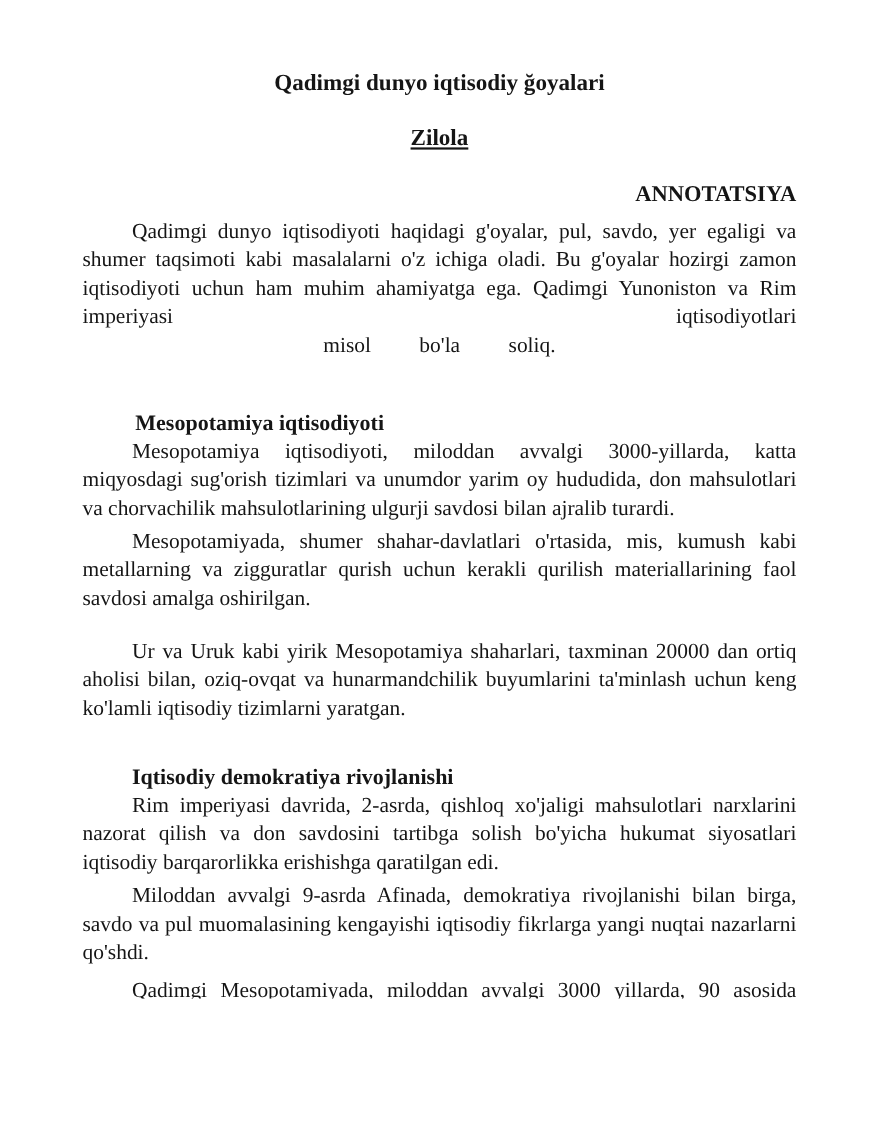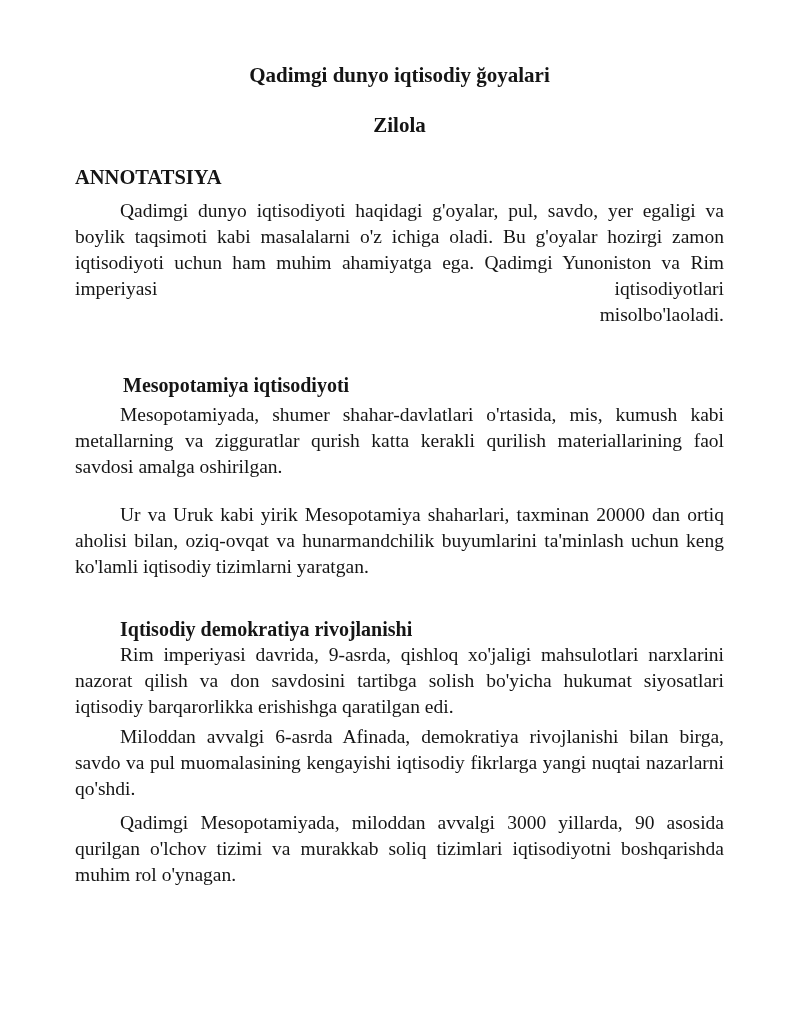--- a/index.html
+++ b/index.html
@@ -26,42 +26,44 @@
     font-weight: bold;
     font-size: 21px;
     line-height: 26px;
   }
   .doc-author {
     margin: 24px 0 12px 0;
     text-align: center;
     font-weight: bold;
     font-size: 21px;
     line-height: 26px;
+    text-decoration: underline;
   }
   .annotation-heading {
     margin: 26px 0 0 0;
-    text-align: left;
+    text-align: right;
     font-weight: bold;
     font-size: 20.5px;
     line-height: 26px;
   }
   .para {
     margin: 0;
     text-align: justify;
     text-indent: 45px;
   }
   .annotation-body {
     margin-top: 8px;
     text-align: justify;
     text-align-last: justify;
     text-indent: 45px;
   }
   .stretched-line {
     display: flex;
-    justify-content: flex-end;
+    justify-content: center;
+    gap: 44px;
   }
   .keywords-para {
     margin-top: 12px;
     text-align: justify;
     text-indent: 45px;
   }
   .keywords-label {
     font-weight: bold;
   }
   .section-heading {
@@ -80,35 +82,36 @@
 <body>
 
 <div class="page">
 
   <h1 class="doc-title">Qadimgi dunyo iqtisodiy ğoyalari</h1>
 
   <div class="doc-author">Zilola</div>
 
   <div class="annotation-heading">ANNOTATSIYA</div>
 
-  <div class="annotation-body">Qadimgi dunyo iqtisodiyoti haqidagi g'oyalar,  pul, savdo, yer egaligi va boylik taqsimoti kabi masalalarni o'z ichiga oladi.  Bu g'oyalar  hozirgi zamon iqtisodiyoti uchun ham muhim ahamiyatga ega.  Qadimgi Yunoniston va Rim imperiyasi iqtisodiyotlari</div>
+  <div class="annotation-body">Qadimgi dunyo iqtisodiyoti haqidagi g'oyalar,  pul, savdo, yer egaligi va shumer taqsimoti kabi masalalarni o'z ichiga oladi.  Bu g'oyalar  hozirgi zamon iqtisodiyoti uchun ham muhim ahamiyatga ega.  Qadimgi Yunoniston va Rim imperiyasi iqtisodiyotlari</div>
 
   <div class="stretched-line">
     <span>misol</span>
     <span>bo'la</span>
-    <span>oladi.</span>
+    <span>soliq.</span>
   </div>
 
 
   <div>
     <div class="section-heading mt-sec1">Mesopotamiya iqtisodiyoti</div>
-    <p class="para mt-para-s">Mesopotamiyada, shumer shahar-davlatlari o'rtasida, mis, kumush kabi metallarning va zigguratlar qurish katta kerakli qurilish materiallarining faol savdosi amalga oshirilgan.</p>
+    <p class="para">Mesopotamiya iqtisodiyoti, miloddan avvalgi 3000-yillarda, katta miqyosdagi sug'orish tizimlari va unumdor yarim oy hududida, don mahsulotlari va chorvachilik mahsulotlarining ulgurji savdosi bilan ajralib turardi.</p>
+    <p class="para mt-para-s">Mesopotamiyada, shumer shahar-davlatlari o'rtasida, mis, kumush kabi metallarning va zigguratlar qurish uchun kerakli qurilish materiallarining faol savdosi amalga oshirilgan.</p>
     <p class="para mt-para-m">Ur va Uruk kabi yirik Mesopotamiya shaharlari,  taxminan 20000 dan ortiq aholisi bilan, oziq-ovqat va hunarmandchilik buyumlarini ta'minlash uchun keng ko'lamli iqtisodiy tizimlarni yaratgan.</p>
   </div>
 
   <div>
     <div class="section-heading mt-sec2">Iqtisodiy demokratiya rivojlanishi</div>
-    <p class="para">Rim imperiyasi davrida, 9-asrda,  qishloq xo'jaligi mahsulotlari narxlarini nazorat qilish va don savdosini tartibga solish bo'yicha hukumat siyosatlari iqtisodiy barqarorlikka erishishga qaratilgan edi.</p>
-    <p class="para mt-para-s">Miloddan avvalgi 6-asrda Afinada, demokratiya rivojlanishi bilan birga, savdo va pul muomalasining kengayishi iqtisodiy fikrlarga yangi nuqtai nazarlarni qo'shdi.</p>
+    <p class="para">Rim imperiyasi davrida, 2-asrda,  qishloq xo'jaligi mahsulotlari narxlarini nazorat qilish va don savdosini tartibga solish bo'yicha hukumat siyosatlari iqtisodiy barqarorlikka erishishga qaratilgan edi.</p>
+    <p class="para mt-para-s">Miloddan avvalgi 9-asrda Afinada, demokratiya rivojlanishi bilan birga, savdo va pul muomalasining kengayishi iqtisodiy fikrlarga yangi nuqtai nazarlarni qo'shdi.</p>
     <p class="para mt-para-l">Qadimgi Mesopotamiyada, miloddan avvalgi 3000 yillarda, 90 asosida qurilgan o'lchov tizimi va murakkab soliq tizimlari iqtisodiyotni boshqarishda muhim rol o'ynagan.</p>
   </div>
 
 </div>
 
 </body></html>

